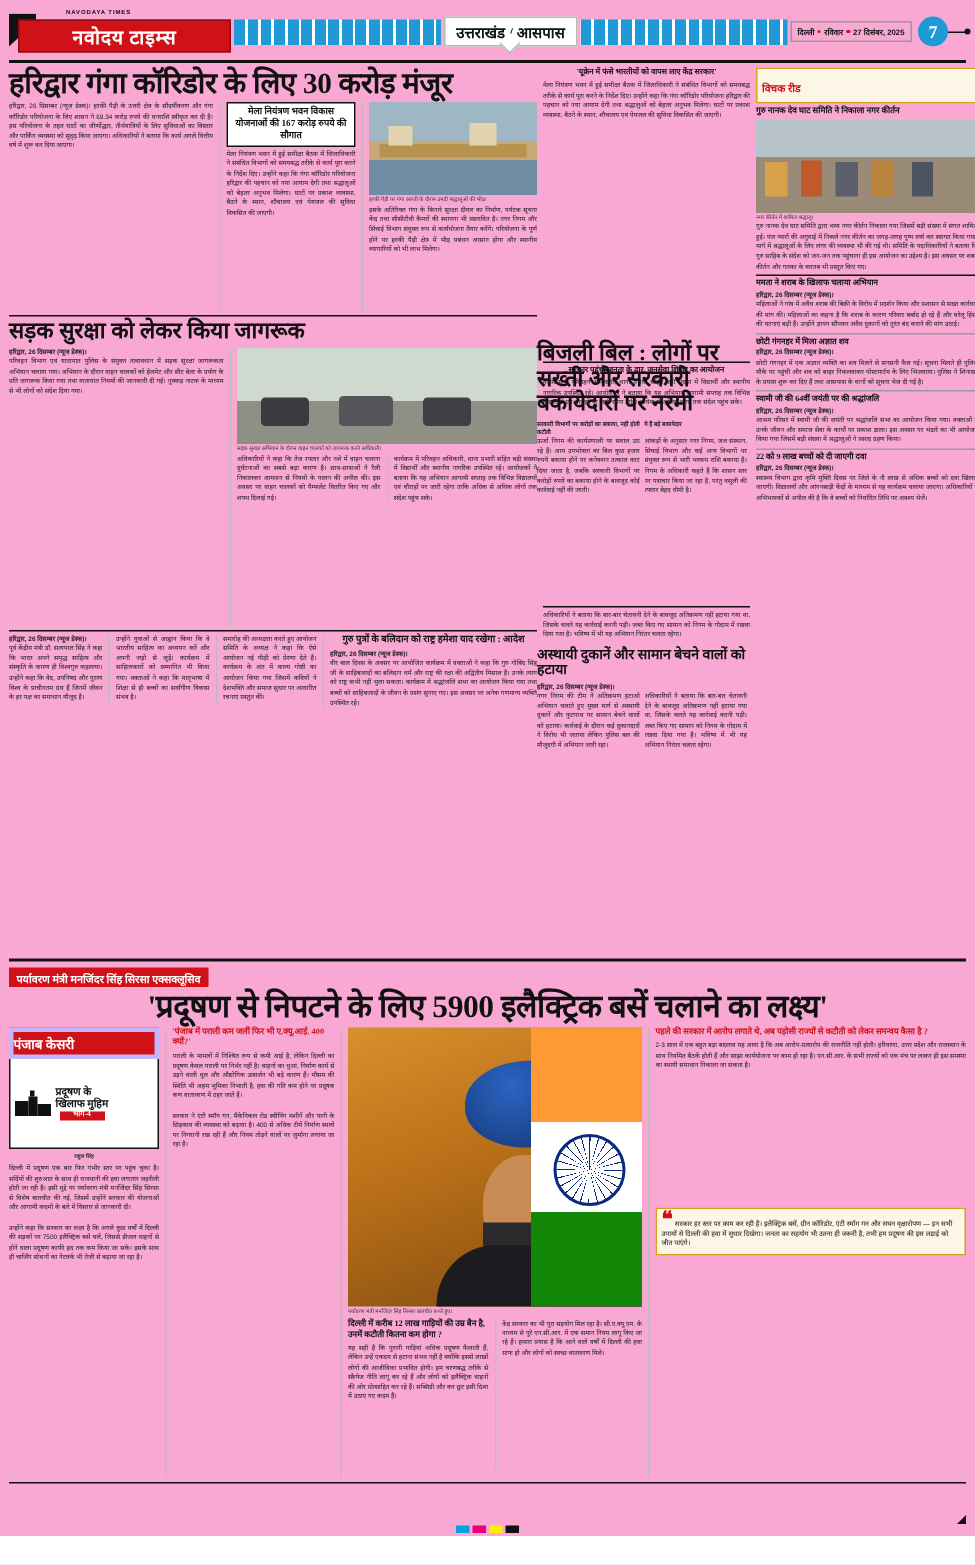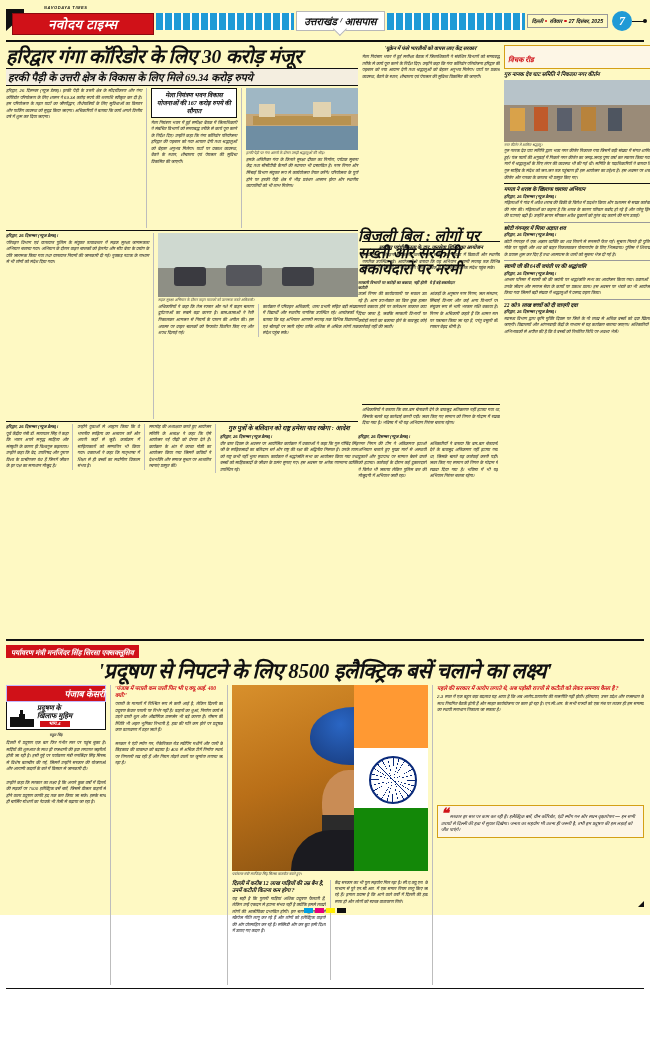--- a/index.html
+++ b/index.html
@@ -1,17 +1,17 @@
 <!DOCTYPE html>
 <html><head>
 <meta charset="utf-8">
 <style>
   html,body{margin:0;padding:0;background:#ffffff;}
   body{width:650px;height:1043px;font-family:"Liberation Sans",sans-serif;color:#111;overflow:hidden;position:relative;}
-  .page{width:650px;height:915px;position:relative;background:#fef9c3;box-sizing:border-box;padding:4px 6px;font-style:italic;}
+  .page{width:650px;height:1024px;position:relative;background:#f9a8d4;box-sizing:border-box;padding:4px 6px;}
 
   
   .masthead{position:relative;height:34px;display:flex;align-items:center;}
   .logo-wrap{position:relative;width:148px;height:30px;flex:0 0 auto;}
   .logo-eng{position:absolute;top:-1px;left:38px;font-size:4px;font-weight:bold;letter-spacing:.6px;color:#111;}
   .logo-flag{position:absolute;top:3px;left:0;width:18px;height:22px;background:#111;clip-path:polygon(0 0,100% 0,100% 100%,40% 70%,0 100%);}
   .logo-box{position:absolute;top:7px;left:6px;width:140px;height:20px;background:#d01118;border:1px solid #8c0a10;display:flex;align-items:center;justify-content:center;}
   .logo-box span{color:#fff;font-size:13px;font-weight:bold;letter-spacing:.5px;font-family:"Liberation Serif",serif;}
   .bars{flex:1 1 auto;height:17px;margin:0 2px;background:repeating-linear-gradient(90deg,#1f9ad6 0 7px,#ffffff 7px 9px);}
   .section-tab{position:relative;flex:0 0 auto;background:#fff;border:1px solid #b8b8b8;padding:2px 7px;font-size:10px;font-weight:bold;color:#111;font-family:"Liberation Serif",serif;z-index:3;}
@@ -57,22 +57,22 @@
 
   
   .bottom{margin-top:4px;position:relative;}
   .btm-tags{display:flex;align-items:stretch;gap:3px;height:13px;}
   .tag-red{background:#d01118;color:#fff;font-size:7.2px;font-weight:bold;display:flex;align-items:center;padding:0 5px;font-family:"Liberation Serif",serif;white-space:nowrap;}
   .tag-plain{flex:1 1 auto;border-bottom:1px solid #d4a017;display:flex;align-items:center;justify-content:center;font-size:8.4px;font-weight:bold;font-family:"Liberation Serif",serif;color:#111;}
   .btm-head{font-size:21px;text-align:center;margin:3px 0 2px;letter-spacing:-.3px;}
 
   .btm-grid{display:flex;gap:4px;}
   .pk-logo{width:100px;flex:0 0 auto;}
-  .pk-top{background:#d01118;color:#fff;text-align:right;font-size:9px;font-weight:bold;font-family:"Liberation Serif",serif;padding:1px 0;border:1px solid #c4b5fd;}
-  .pk-mid{border:1px solid #111;border-top:0;display:flex;align-items:flex-end;gap:3px;padding:2px 3px;background:#fff;}
+  .pk-top{background:#d01118;color:#fff;text-align:left;font-size:9px;font-weight:bold;font-family:"Liberation Serif",serif;padding:1px 0;border:3px solid #c4b5fd;}
+  .pk-mid{border:1px solid #111;border-top:0;display:flex;align-items:center;gap:3px;padding:18px 3px;background:#fff;}
   .pk-mid-txt{font-size:7px;font-weight:bold;line-height:1.15;font-family:"Liberation Serif",serif;color:#111;}
   .pk-part{background:#d01118;color:#fff;font-size:5px;font-weight:bold;text-align:center;width:30px;margin:1px auto 0;}
   .factory{width:24px;height:17px;position:relative;flex:0 0 auto;}
   .factory i{position:absolute;bottom:0;background:#111;}
 
   .qbox{font-size:5.6px;font-weight:bold;font-family:"Liberation Serif",serif;line-height:1.3;color:#111;}
   .ans{font-size:4.3px;line-height:1.5;text-align:justify;color:#222;}
 
   .hero-photo{position:relative;background:linear-gradient(160deg,#d8902c 0%,#b96f18 45%,#7b4a10 100%);overflow:hidden;}
   .turban{position:absolute;left:40%;top:12%;width:88px;height:58px;border-radius:50% 50% 45% 45%;background:radial-gradient(circle at 35% 30%,#2a66c4,#10285e);}
@@ -119,21 +119,20 @@
     <div class="pagenum">7</div>
     <div class="tail"></div>
   </div>
   <div class="rule-dark"></div>
 
   <div class="top">
 
     <div class="col-main">
 
       <div class="hl lead-head">हरिद्वार गंगा कॉरिडोर के लिए 30 करोड़ मंजूर</div>
-      <div class="sub-band">हरकी पैड़ी के उत्तरी क्षेत्र के विकास के लिए मिले 69.34 करोड़ रुपये</div>
 
       <div class="story-grid" style="height:140px;">
         <div class="c">
           <div class="body-text">हरिद्वार, 26 दिसम्बर (न्यूज डेस्क)। हरकी पैड़ी के उत्तरी क्षेत्र के सौंदर्यीकरण और गंगा कॉरिडोर परियोजना के लिए शासन ने 69.34 करोड़ रुपये की धनराशि स्वीकृत कर दी है। इस परियोजना के तहत घाटों का जीर्णोद्धार, तीर्थयात्रियों के लिए सुविधाओं का विस्तार और पार्किंग व्यवस्था को सुदृढ़ किया जाएगा। अधिकारियों ने बताया कि कार्य अगले वित्तीय वर्ष में शुरू कर दिया जाएगा।</div>
         </div>
         <div class="vrule"></div>
         <div class="c" style="flex:0 0 86px;">
           <div class="boxhead">मेला नियंत्रण भवन विकास योजनाओं की 167 करोड़ रुपये की सौगात</div>
           <div class="body-text" style="margin-top:2px;">मेला नियंत्रण भवन में हुई समीक्षा बैठक में जिलाधिकारी ने संबंधित विभागों को समयबद्ध तरीके से कार्य पूरा करने के निर्देश दिए। उन्होंने कहा कि गंगा कॉरिडोर परियोजना हरिद्वार की पहचान को नया आयाम देगी तथा श्रद्धालुओं को बेहतर अनुभव मिलेगा। घाटों पर प्रकाश व्यवस्था, बैठने के स्थान, शौचालय एवं पेयजल की सुविधा विकसित की जाएगी।</div>
         </div>
@@ -145,20 +144,21 @@
             <div style="position:absolute;left:12%;top:26%;width:14%;height:20%;background:#e2d3b0;"></div>
             <div style="position:absolute;left:60%;top:22%;width:16%;height:24%;background:#e2d3b0;"></div>
           </div>
           <div class="cap">हरकी पैड़ी पर गंगा आरती के दौरान उमड़ी श्रद्धालुओं की भीड़।</div>
           <div class="body-text">इसके अतिरिक्त गंगा के किनारे सुरक्षा दीवार का निर्माण, पर्यटक सूचना केंद्र तथा सीसीटीवी कैमरों की स्थापना भी प्रस्तावित है। नगर निगम और सिंचाई विभाग संयुक्त रूप से कार्ययोजना तैयार करेंगे। परियोजना के पूर्ण होने पर हरकी पैड़ी क्षेत्र में भीड़ प्रबंधन आसान होगा और स्थानीय व्यापारियों को भी लाभ मिलेगा।</div>
         </div>
       </div>
 
       <div class="thin-rule" style="margin:2px 0;"></div>
 
+      <div class="hl sec-head">सड़क सुरक्षा को लेकर किया जागरूक</div>
       <div class="story-grid" style="height:186px;">
         <div class="c">
           <div class="body-text"><span class="lead">हरिद्वार, 26 दिसम्बर (न्यूज डेस्क)।</span></div>
           <div class="body-text">परिवहन विभाग एवं यातायात पुलिस के संयुक्त तत्वावधान में सड़क सुरक्षा जागरूकता अभियान चलाया गया। अभियान के दौरान वाहन चालकों को हेलमेट और सीट बेल्ट के प्रयोग के प्रति जागरूक किया गया तथा यातायात नियमों की जानकारी दी गई। नुक्कड़ नाटक के माध्यम से भी लोगों को संदेश दिया गया।</div>
         </div>
         <div class="vrule"></div>
         <div class="c" style="flex:0 0 200px;">
           <div class="photo" style="height:64px;">
             <div style="position:absolute;inset:0;background:linear-gradient(180deg,#cfd9d0 0 55%,#8e8f85 55% 100%);"></div>
             <div style="position:absolute;left:8%;top:52%;width:16%;height:30%;background:#3a3a40;border-radius:3px;"></div>
@@ -277,34 +277,35 @@
         <div class="body-text" style="font-weight:bold;font-size:3.9px;">ये हैं बड़े बकायेदार</div>
       </div>
     </div>
     <div style="display:flex;gap:3px;">
       <div class="body-text" style="flex:1 1 0;height:150px;overflow:hidden;">ऊर्जा निगम की कार्यप्रणाली पर सवाल उठ रहे हैं। आम उपभोक्ता का बिल कुछ हजार रुपये बकाया होने पर कनेक्शन तत्काल काट दिया जाता है, जबकि सरकारी विभागों पर करोड़ों रुपये का बकाया होने के बावजूद कोई कार्रवाई नहीं की जाती।</div>
       <div class="body-text" style="flex:1 1 0;height:150px;overflow:hidden;">आंकड़ों के अनुसार नगर निगम, जल संस्थान, सिंचाई विभाग और कई अन्य विभागों पर संयुक्त रूप से भारी भरकम राशि बकाया है। निगम के अधिकारी कहते हैं कि शासन स्तर पर पत्राचार किया जा रहा है, परंतु वसूली की रफ्तार बेहद धीमी है।</div>
     </div>
   </div>
 
   <div style="position:absolute;left:358px;top:432px;width:140px;">
+    <div class="hl" style="font-size:9.4px;line-height:1.1;">अस्थायी दुकानें और सामान बेचने वालों को हटाया</div>
     <div class="body-text" style="margin-top:2px;"><span class="lead">हरिद्वार, 26 दिसम्बर (न्यूज डेस्क)।</span></div>
     <div style="display:flex;gap:3px;">
       <div class="body-text" style="flex:1 1 0;height:130px;overflow:hidden;">नगर निगम की टीम ने अतिक्रमण हटाओ अभियान चलाते हुए मुख्य मार्ग से अस्थायी दुकानें और फुटपाथ पर सामान बेचने वालों को हटाया। कार्रवाई के दौरान कई दुकानदारों ने विरोध भी जताया लेकिन पुलिस बल की मौजूदगी में अभियान जारी रहा।</div>
       <div class="body-text" style="flex:1 1 0;height:130px;overflow:hidden;">अधिकारियों ने बताया कि बार-बार चेतावनी देने के बावजूद अतिक्रमण नहीं हटाया गया था, जिसके चलते यह कार्रवाई करनी पड़ी। जब्त किए गए सामान को निगम के गोदाम में रखवा दिया गया है। भविष्य में भी यह अभियान निरंतर चलता रहेगा।</div>
     </div>
   </div>
 
   <div class="rule-dark" style="margin-top:2px;"></div>
 
   <div class="bottom">
     <div class="btm-tags">
       <div class="tag-red">पर्यावरण मंत्री मनजिंदर सिंह सिरसा एक्सक्लूसिव</div>
     </div>
-    <div class="hl btm-head">'प्रदूषण से निपटने के लिए 8500 इलैक्ट्रिक बसें चलाने का लक्ष्य'</div>
+    <div class="hl btm-head">'प्रदूषण से निपटने के लिए 5900 इलैक्ट्रिक बसें चलाने का लक्ष्य'</div>
 
     <div class="btm-grid" style="height:300px;">
 
       <div class="pk-logo">
         <div class="pk-top">पंजाब केसरी</div>
         <div class="pk-mid">
           <div class="factory">
             <i style="left:0;width:9px;height:10px;"></i>
             <i style="left:9px;width:6px;height:13px;"></i>
             <i style="left:15px;width:9px;height:8px;"></i>

